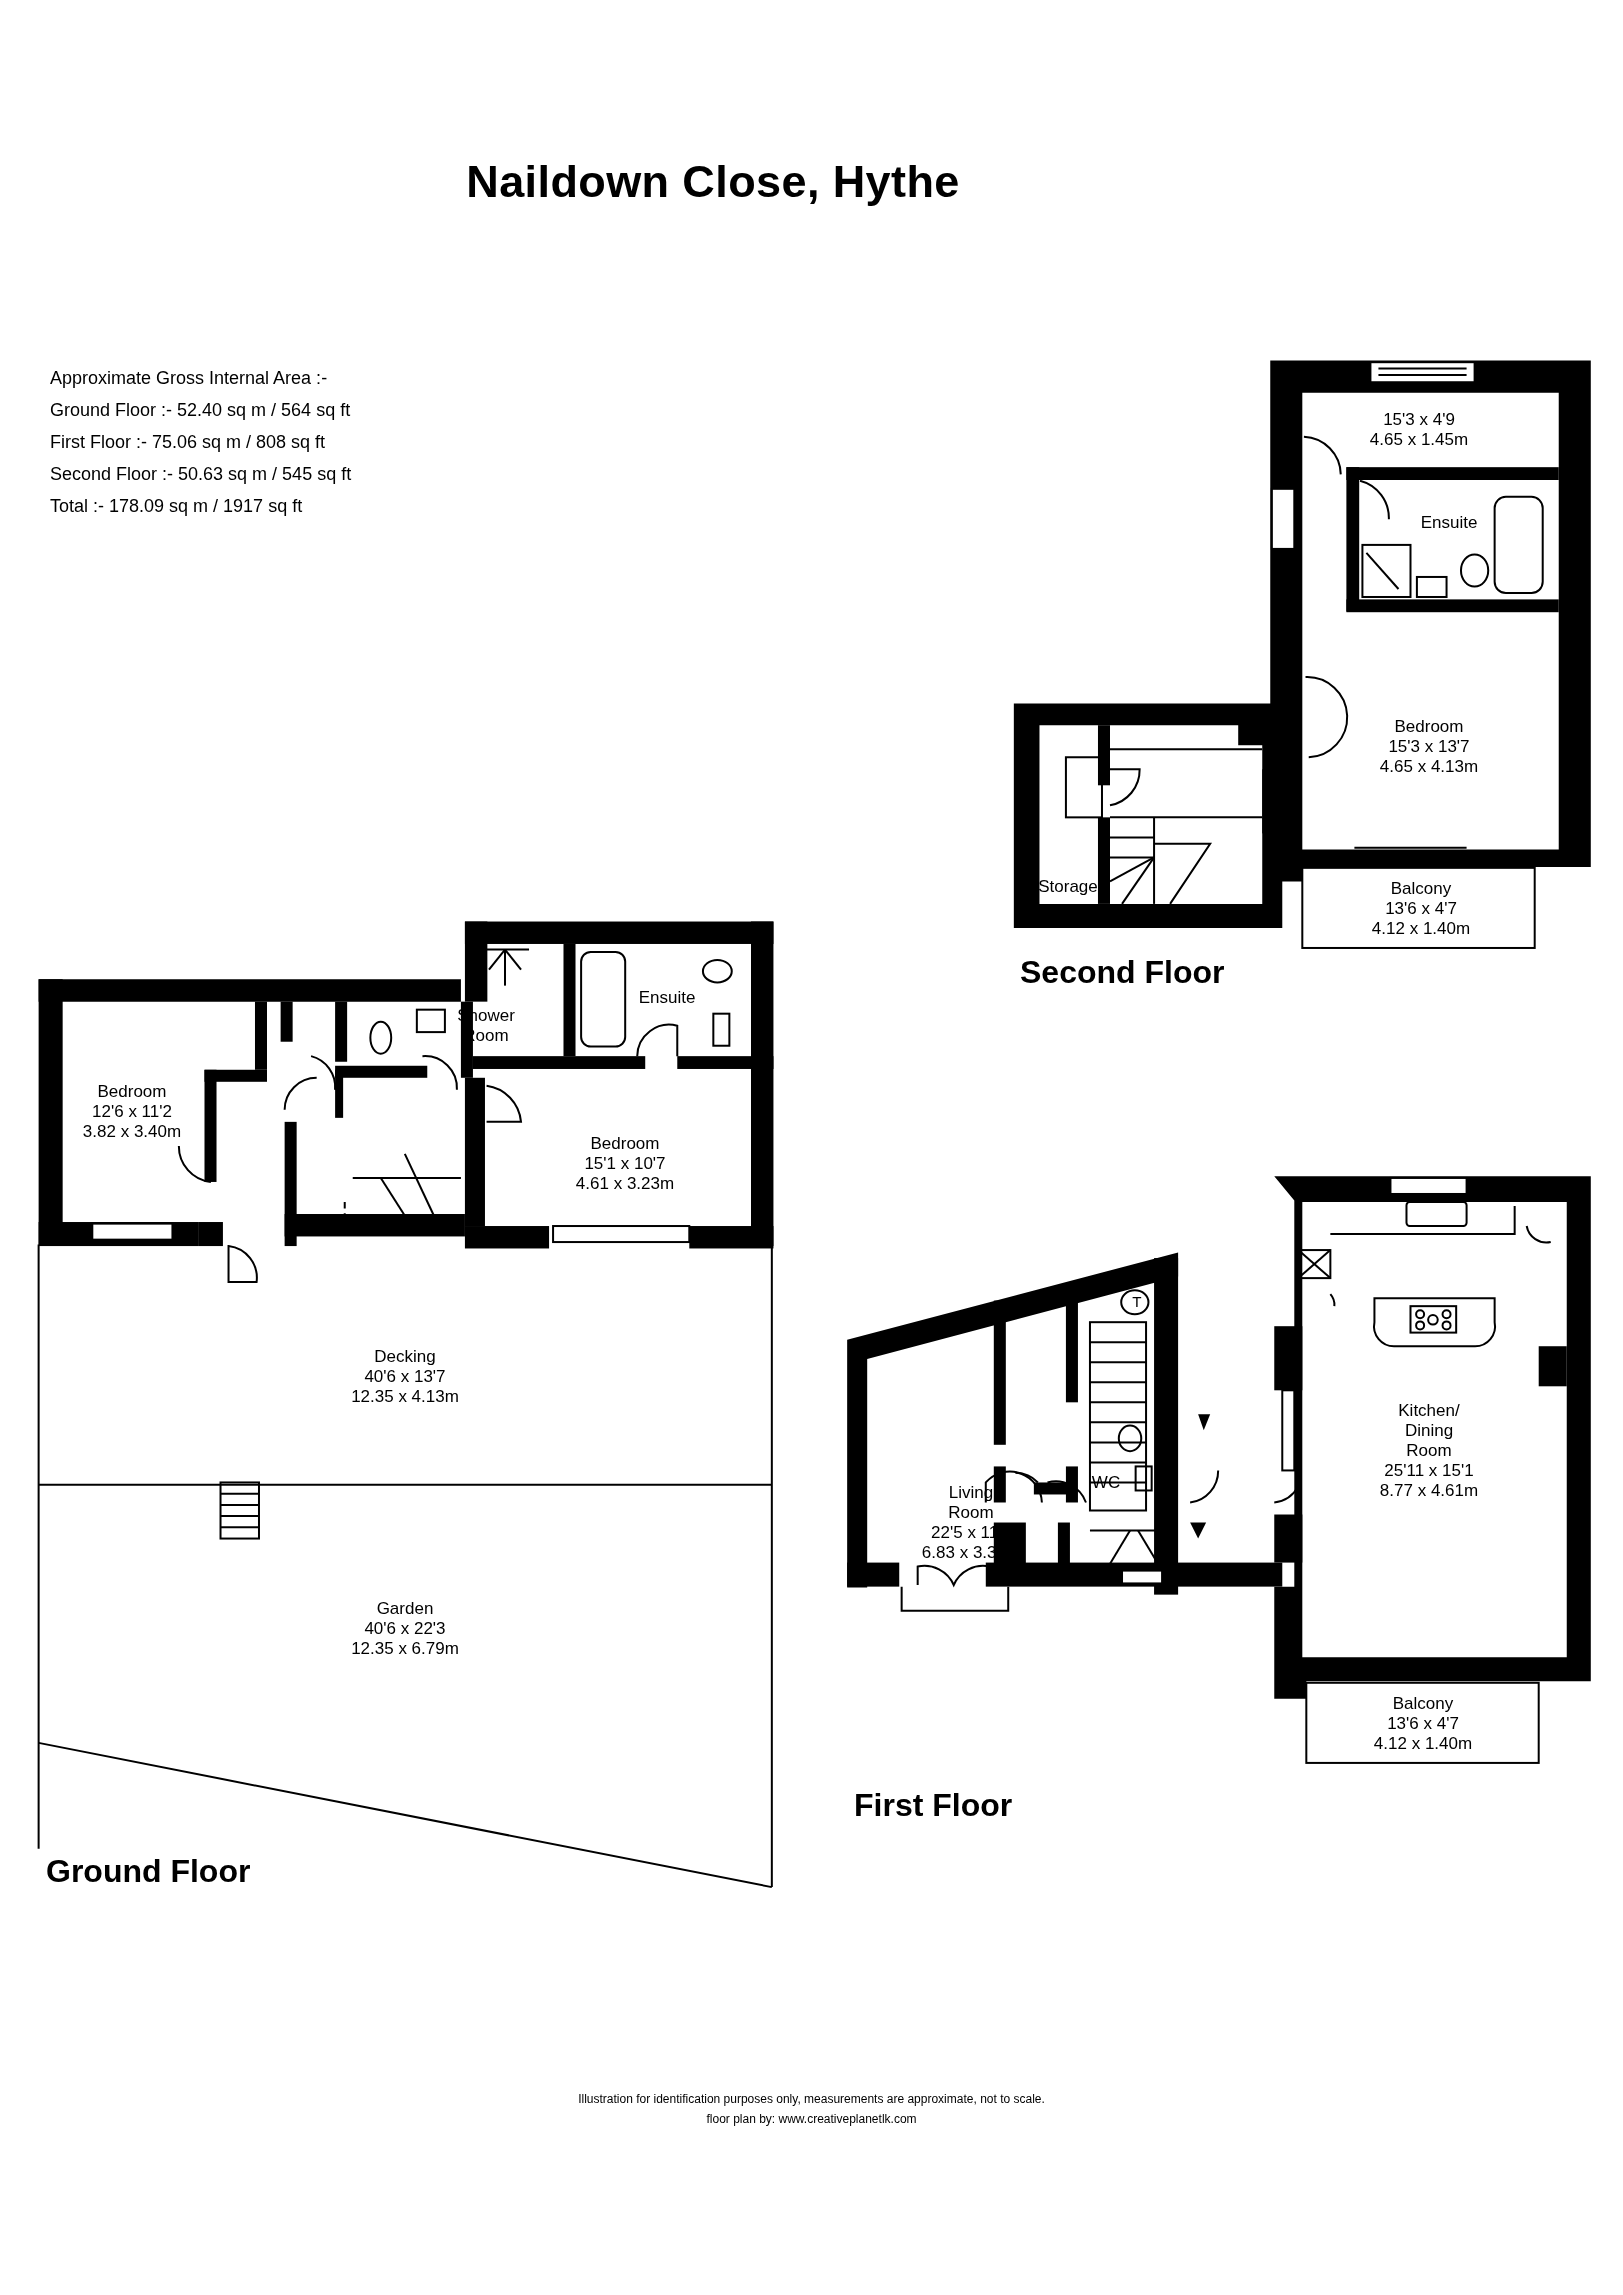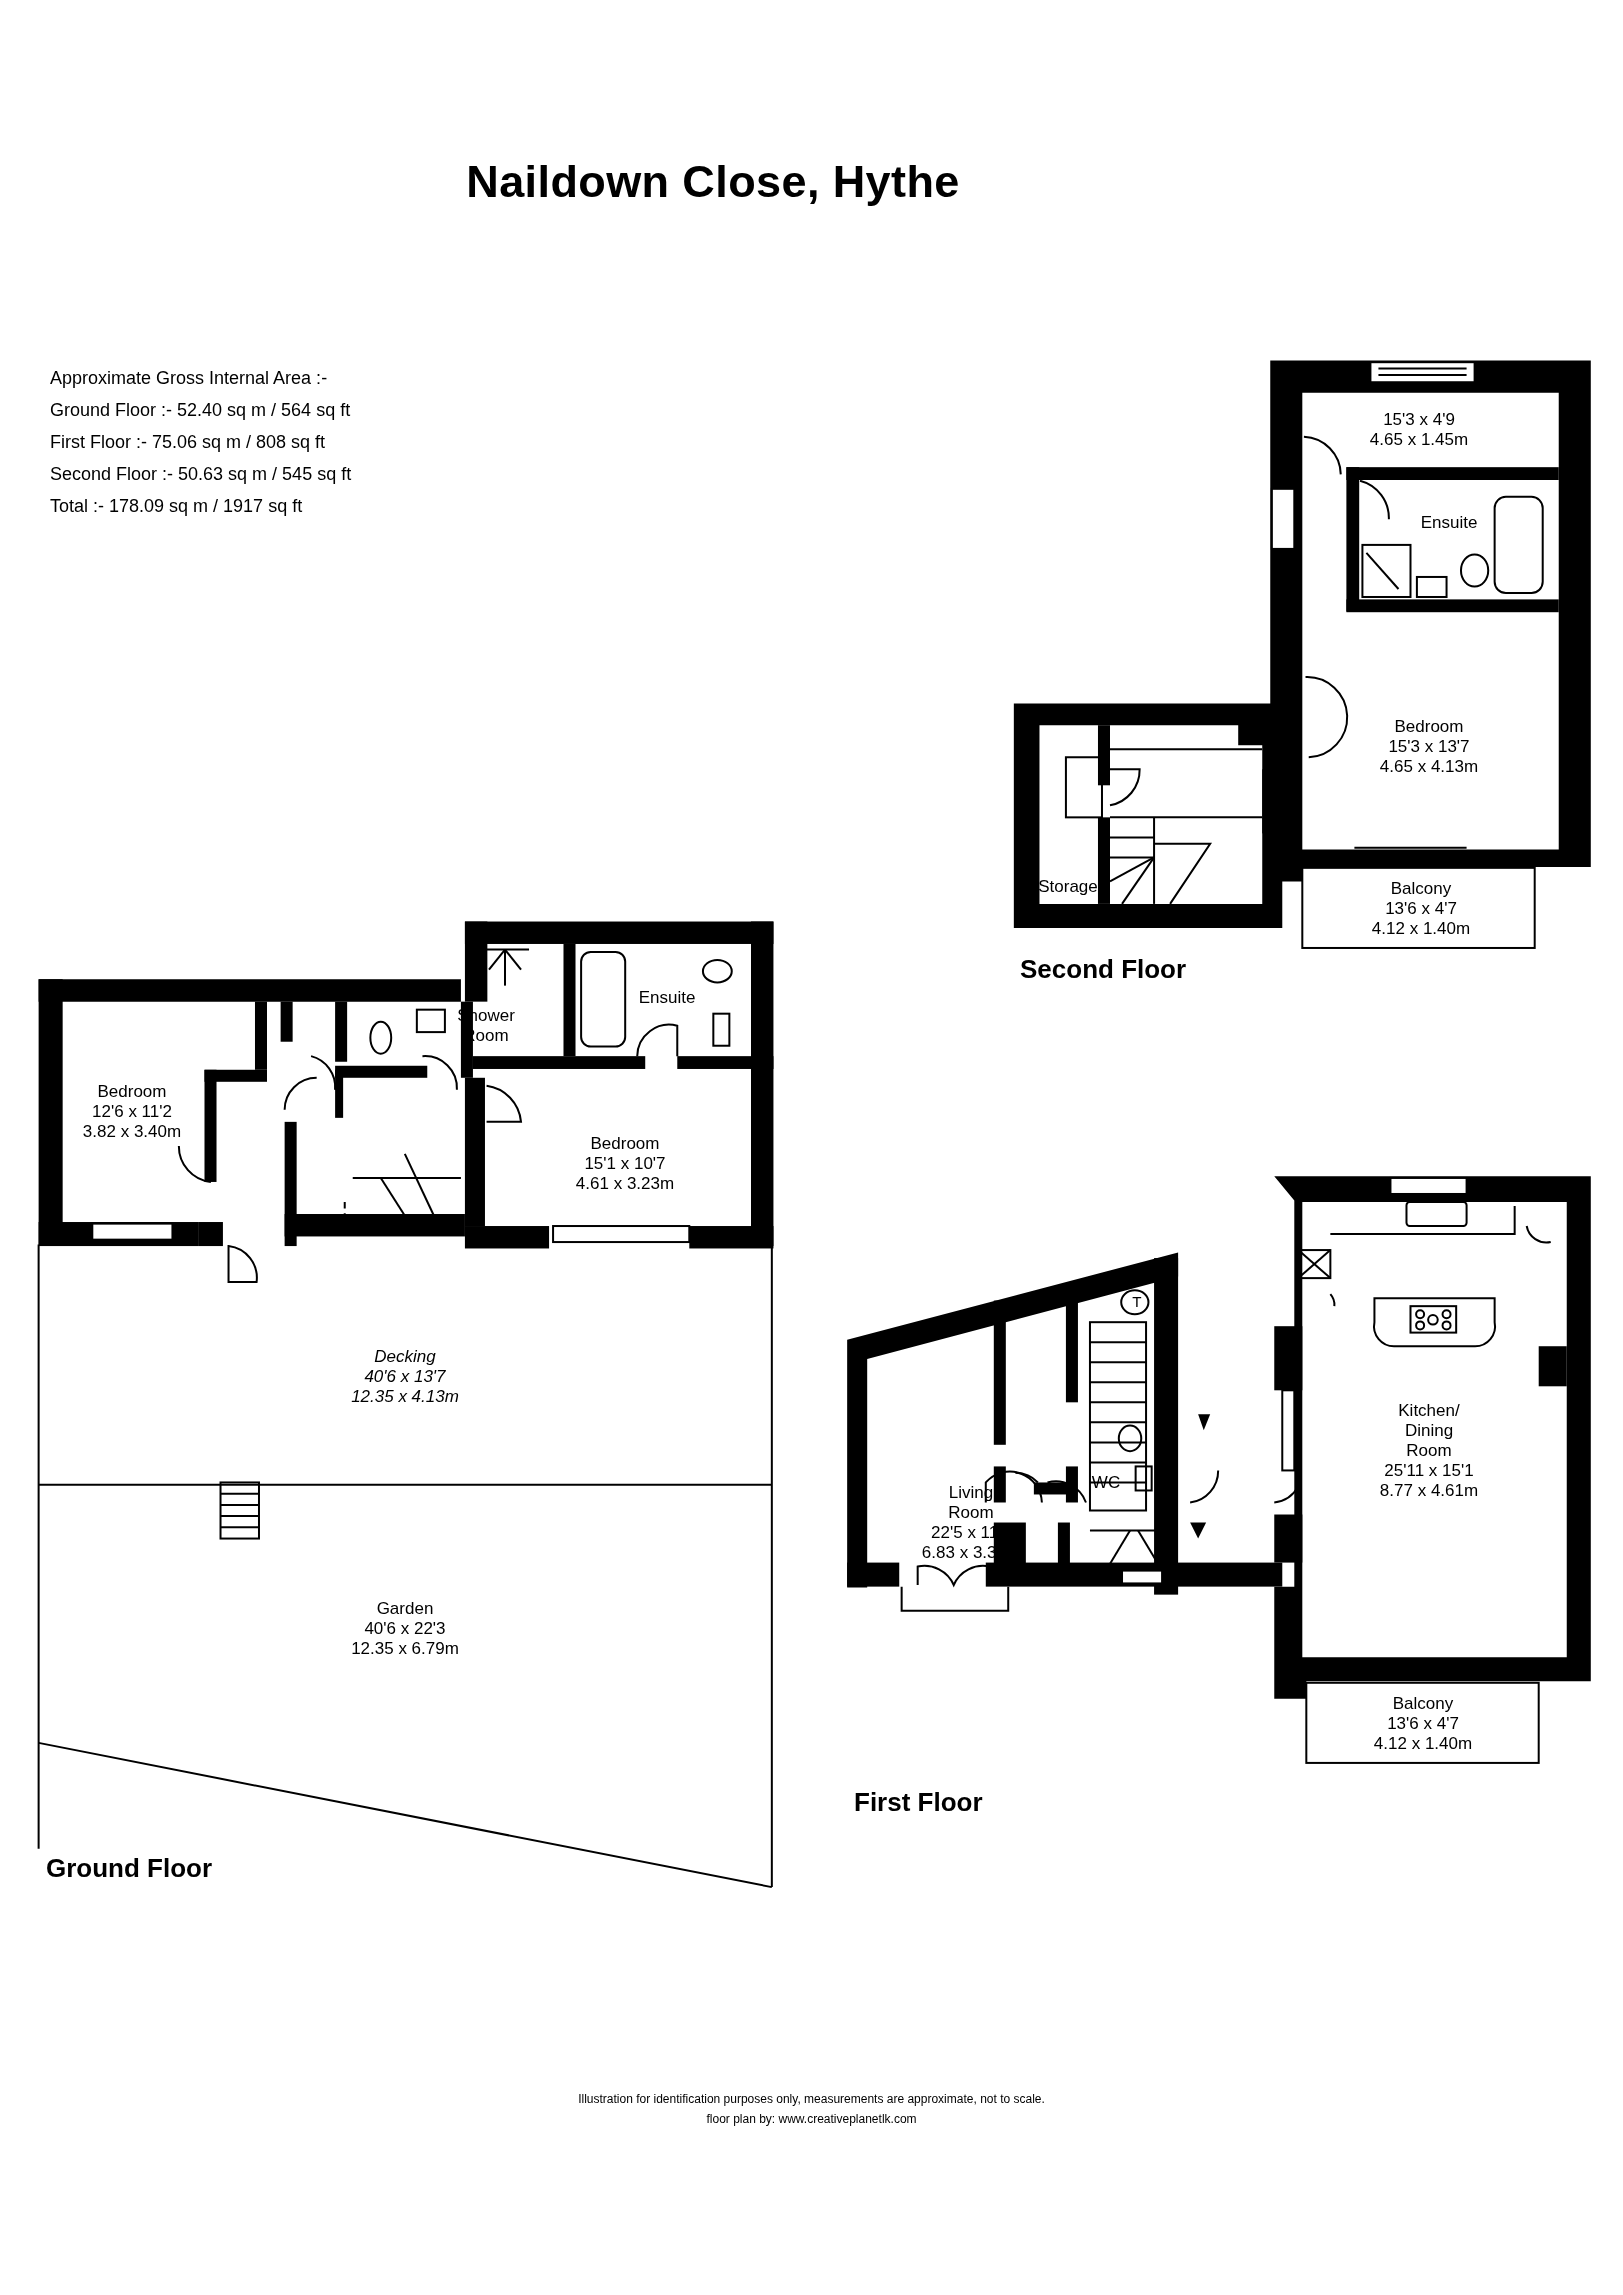--- a/index.html
+++ b/index.html
@@ -2,21 +2,21 @@
 <html style="font-size:13px"><head>
 <meta charset="utf-8">
 <style>
   html, body { margin:0; padding:0; background:#ffffff; }
   body { width:1623px; height:2295px; position:relative; overflow:hidden;
          font-family:"Liberation Sans", sans-serif; color:#000; }
   .title { position:absolute; left:0; width:1426px; top:156px; text-align:center;
            font-size:45px; font-weight:bold; letter-spacing:0.4px; }
   .area-block { position:absolute; left:50px; top:362px; font-size:18px; line-height:32px; }
   .area-block div { white-space:nowrap; }
-  .floor-label { position:absolute; font-size:26px; font-weight:bold; white-space:nowrap; }
+  .floor-label { position:absolute; font-size:32px; font-weight:bold; white-space:nowrap; }
   svg.plan { position:absolute; left:0; top:0; width:1623px; height:2295px; }
   .room-label { position:absolute; text-align:center; font-size:17px; line-height:20px;
                 transform:translateX(-50%); white-space:nowrap; }
   .footer { position:absolute; left:0; width:1623px; top:2089px; text-align:center;
             font-size:12px; line-height:20px; }
 </style>
 </head>
 <body>
 
 <div class="title">Naildown Close, Hythe</div>
@@ -240,21 +240,21 @@
   <div>Room</div>
 </div>
 <div class="room-label" style="left:667px; top:988px;">
   <div>Ensuite</div>
 </div>
 <div class="room-label" style="left:625px; top:1134px;">
   <div>Bedroom</div>
   <div>15'1 x 10'7</div>
   <div>4.61 x 3.23m</div>
 </div>
-<div class="room-label" style="left:405px; top:1347px;font-style:italic;">
+<div class="room-label" style="left:405px; top:1347px;">
   <div>Decking</div>
   <div>40'6 x 13'7</div>
   <div>12.35 x 4.13m</div>
 </div>
 <div class="room-label" style="left:405px; top:1599px;">
   <div>Garden</div>
   <div>40'6 x 22'3</div>
   <div>12.35 x 6.79m</div>
 </div>
 <div class="floor-label" style="left:46px; top:1841px;margin-top:12px;">Ground Floor</div>

